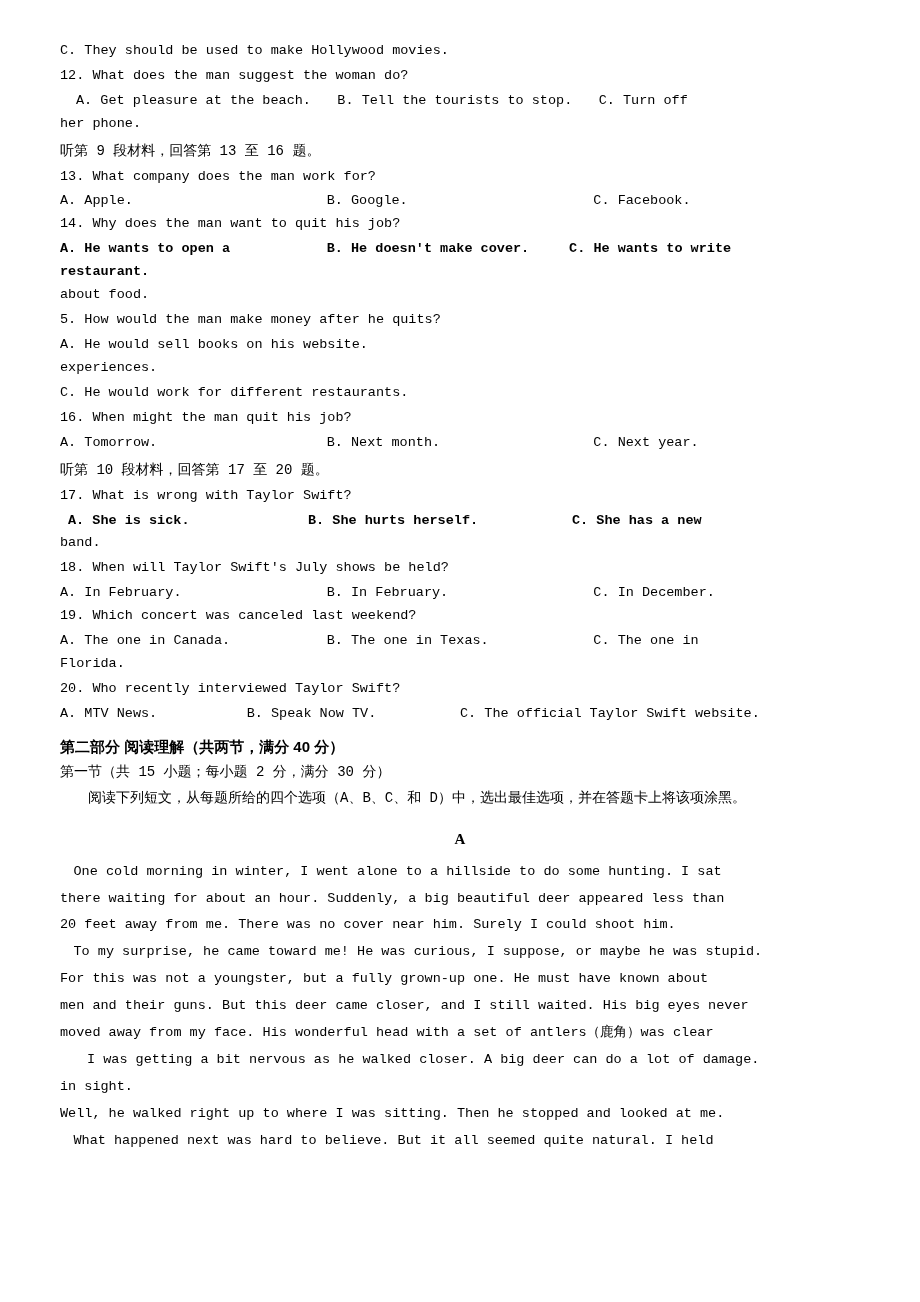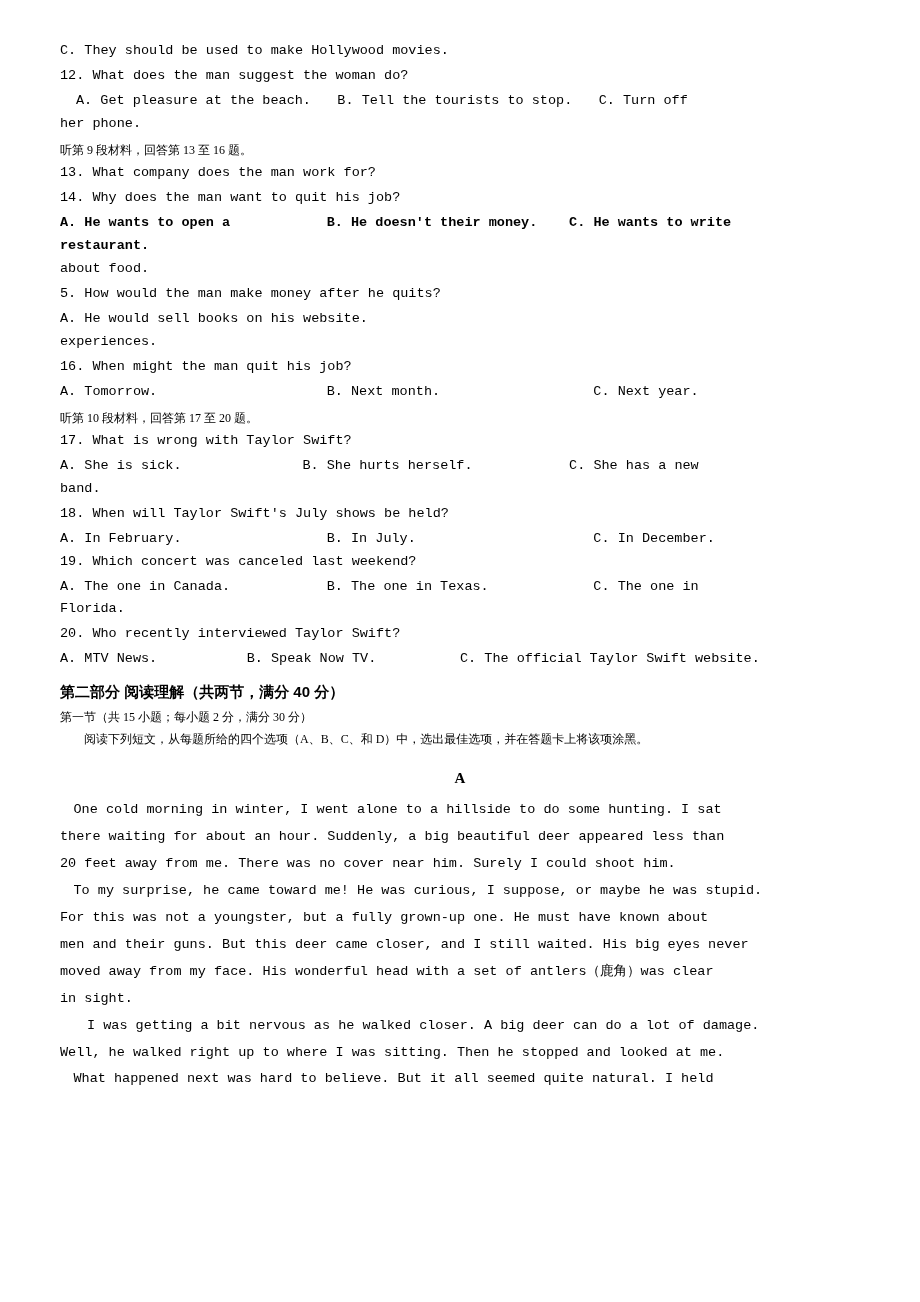--- a/index.html
+++ b/index.html
@@ -18,22 +18,22 @@
       line-height: 1.7;
     }
     .content {
       width: 100%;
     }
     .mono {
       font-family: "Courier New", "Consolas", monospace;
       font-size: 13.5px;
     }
     .chinese {
-      font-family: Liberation Serif, serif;
-      font-size: 12px;
+      font-family: Liberation Mono, monospace;
+      font-size: 14px;
     }
     .section-title {
       font-family: "SimHei", "黑体", sans-serif;
       font-weight: bold;
       font-size: 15px;
       margin: 6px 0 2px 0;
     }
     .center {
       text-align: center;
       margin: 16px 0 8px 0;
@@ -62,58 +62,64 @@
     <span class="mono" style="flex:1; min-width:200px;">   B.  Tell the tourists to stop.</span>
     <span class="mono" style="flex:1; min-width:140px;">   C.  Turn off</span>
   </div>
   <div class="q-line mono">her phone.</div>
 
   <div class="q-line chinese" style="margin-top:4px;">
     听第 9 段材料，回答第 13 至 16 题。
   </div>
 
   <div class="q-line mono">13. What company does the man work for?</div>
+  <div style="display:flex; flex-wrap:nowrap; margin-left:0;">
+    <span class="mono" style="flex:1; min-width:200px;">   A.  Apple.</span>
+    <span class="mono" style="flex:1; min-width:200px;">   B.  Google.</span>
+    <span class="mono" style="flex:1; min-width:200px;">   C.  Facebook.</span>
+  </div>
 
   <div class="q-line mono">14. Why does the man want to quit his job?</div>
   <div style="display:flex; flex-wrap:nowrap; margin-left:0;font-weight:bold;">
     <span class="mono" style="flex:1.1; min-width:220px;">   A. He wants to open a restaurant.</span>
-    <span class="mono" style="flex:1; min-width:200px;">   B. He doesn't their money.</span>
+    <span class="mono" style="flex:1; min-width:200px;">   B. He doesn't make cover.</span>
     <span class="mono" style="flex:1.2; min-width:220px;">   C. He wants to write</span>
   </div>
   <div class="q-line mono">about food.</div>
 
   <div class="q-line mono">5. How would the man make money after he quits?</div>
   <div style="display:flex; flex-wrap:nowrap; margin-left:0;">
     <span class="mono" style="flex:1.2; min-width:310px;">   A. He would sell books on his website.</span>
   </div>
   <div class="q-line mono">experiences.</div>
+  <div class="q-line mono">   C.  He would work for different restaurants.</div>
 
   <div class="q-line mono">16. When might the man quit his job?</div>
   <div style="display:flex; flex-wrap:nowrap; margin-left:0;">
     <span class="mono" style="flex:1; min-width:200px;">   A.  Tomorrow.</span>
     <span class="mono" style="flex:1; min-width:200px;">   B.  Next month.</span>
     <span class="mono" style="flex:1; min-width:200px;">   C.  Next year.</span>
   </div>
 
   <div class="q-line chinese" style="margin-top:4px;">
     听第 10 段材料，回答第 17 至 20 题。
   </div>
 
   <div class="q-line mono">17. What is wrong with Taylor Swift?</div>
-  <div style="display:flex; flex-wrap:nowrap; margin-left:0;">
+  <div style="display:flex; flex-wrap:nowrap; margin-left:8px;font-weight:bold;">
     <span class="mono" style="flex:1; min-width:200px;">   A.  She is sick.</span>
     <span class="mono" style="flex:1.1; min-width:220px;">   B.  She hurts herself.</span>
     <span class="mono" style="flex:1.2; min-width:220px;">   C.  She has a new</span>
   </div>
   <div class="q-line mono">band.</div>
 
   <div class="q-line mono">18. When will Taylor Swift's July shows be held?</div>
   <div style="display:flex; flex-wrap:nowrap; margin-left:0;">
     <span class="mono" style="flex:1; min-width:200px;">   A.  In February.</span>
-    <span class="mono" style="flex:1; min-width:200px;">   B.  In July.</span>
+    <span class="mono" style="flex:1; min-width:200px;">   B.  In February.</span>
     <span class="mono" style="flex:1; min-width:200px;">   C.  In December.</span>
   </div>
 
   <div class="q-line mono">19. Which concert was canceled last weekend?</div>
   <div style="display:flex; flex-wrap:nowrap; margin-left:0;">
     <span class="mono" style="flex:1; min-width:210px;">   A.  The one in Canada.</span>
     <span class="mono" style="flex:1; min-width:210px;">   B.  The one in Texas.</span>
     <span class="mono" style="flex:1; min-width:160px;">   C.  The one in</span>
   </div>
   <div class="q-line mono">Florida.</div>
@@ -155,25 +161,25 @@
   <div class="q-line mono" style="margin-bottom:4px;">
     For this was not a youngster, but a fully grown-up one. He must have known about
   </div>
   <div class="q-line mono" style="margin-bottom:4px;">
     men and their guns. But this deer came closer, and I still waited. His big eyes never
   </div>
   <div class="q-line mono" style="margin-bottom:4px;">
     moved away from my face. His wonderful head with a set of antlers（鹿角）was clear
   </div>
   <div class="q-line mono" style="margin-bottom:4px;">
-    in sight.
+    　　I was getting a bit nervous as he walked closer. A big deer can do a lot of damage.
   </div>
 
   <div class="q-line mono" style="margin-bottom:4px;">
-    　　I was getting a bit nervous as he walked closer. A big deer can do a lot of damage.
+    in sight.
   </div>
   <div class="q-line mono" style="margin-bottom:4px;">
     Well, he walked right up to where I was sitting. Then he stopped and looked at me.
   </div>
 
   <div class="q-line mono" style="margin-bottom:4px;">
     　What happened next was hard to believe. But it all seemed quite natural. I held
   </div>
 
 </div>

